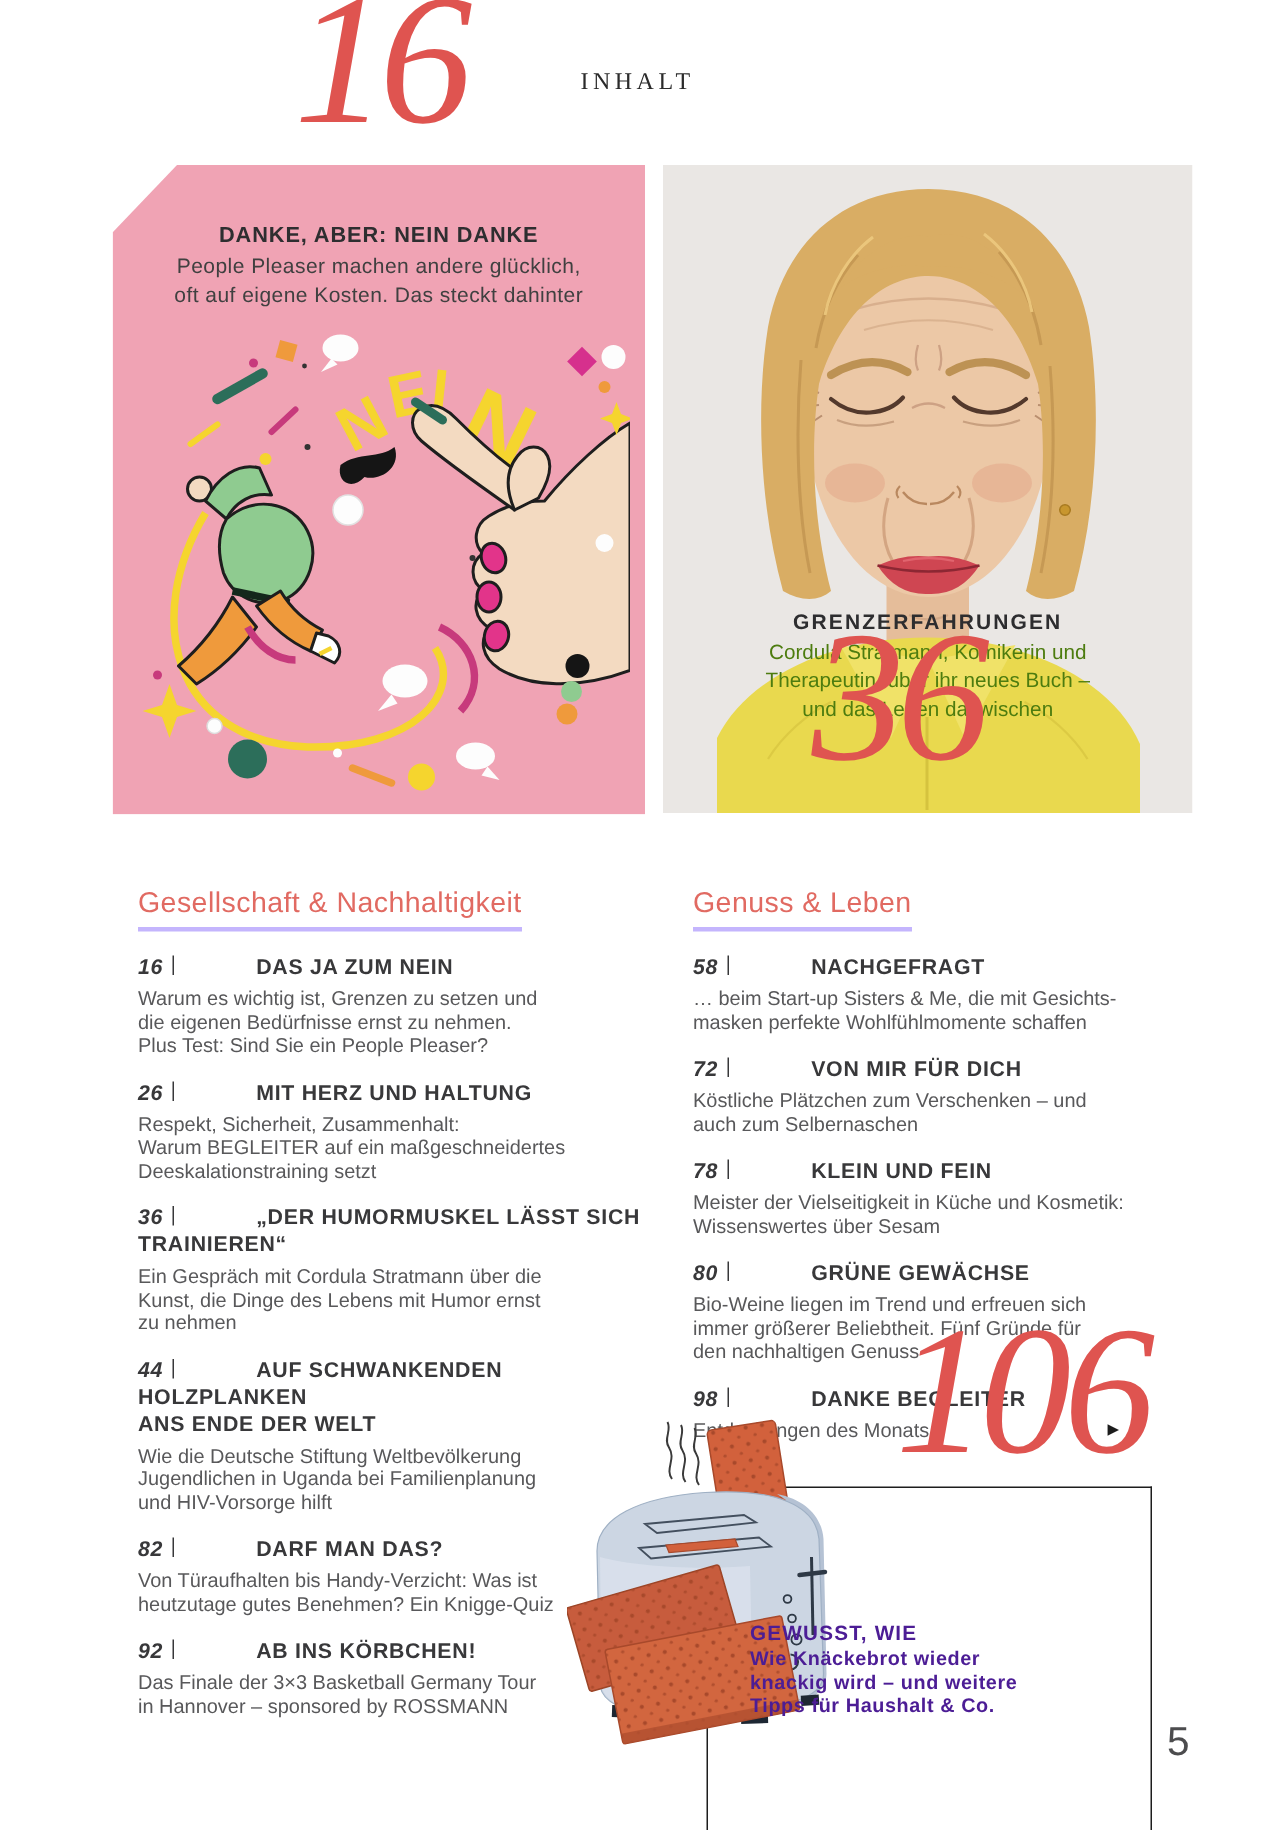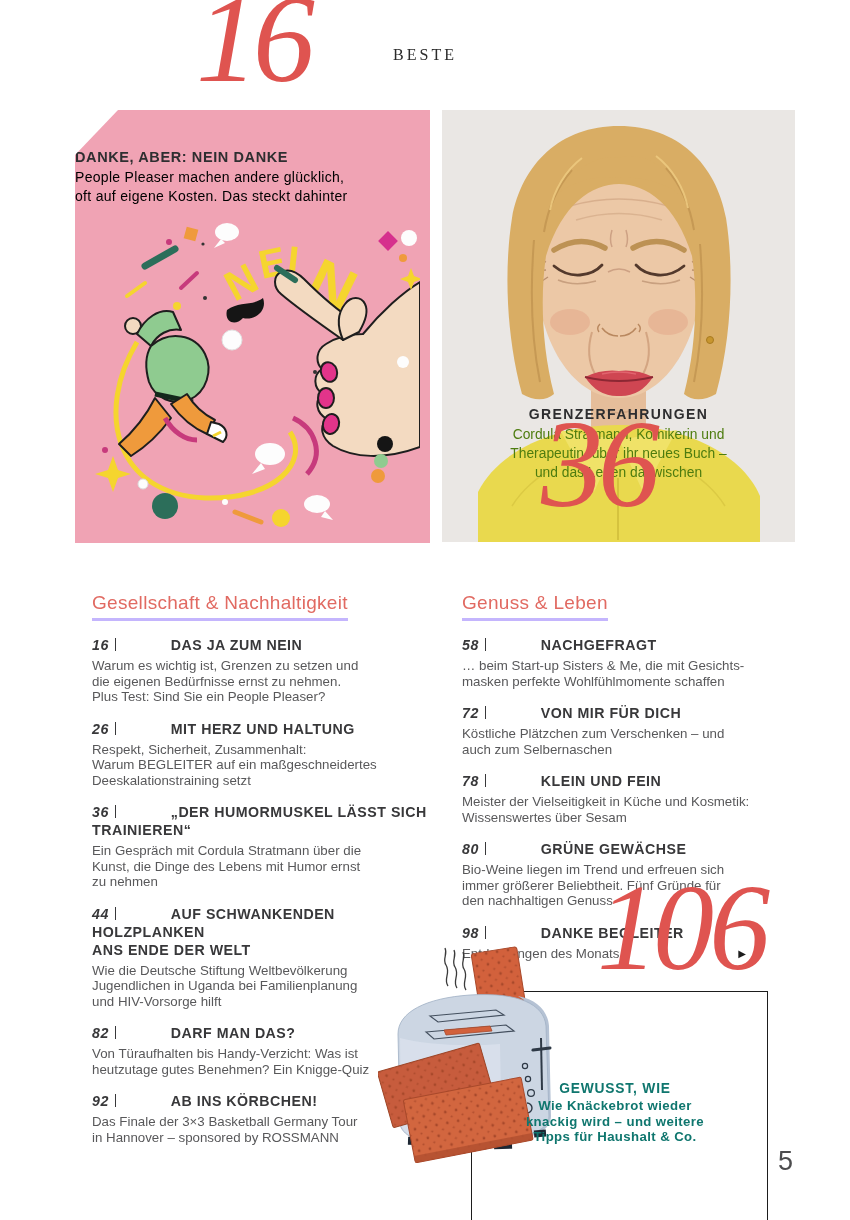--- a/index.html
+++ b/index.html
@@ -12,23 +12,23 @@
 
   .big-num{position:absolute;font-family:"Liberation Serif",serif;font-style:italic;
     color:#df5450;line-height:1;font-weight:400;letter-spacing:-0.04em;z-index:3;}
   #num16{left:196px;top:-22px;font-size:124px;}
   #num36{left:541px;top:403px;font-size:124px;}
   #num106{left:597px;top:867px;font-size:122px;}
 
   
   .pink-card{position:absolute;left:75px;top:110px;width:355px;height:433px;background:#f0a3b4;
     clip-path:polygon(43px 0,100% 0,100% 100%,0 100%,0 45px);z-index:1;}
-  .card-text{position:absolute;top:39px;left:0;width:100%;text-align:left;z-index:2;}
+  .card-text{position:absolute;top:39px;left:0;width:100%;text-align:center;z-index:2;}
   .card-heading{font-size:14.5px;font-weight:bold;letter-spacing:.6px;color:#2e2e30;margin-bottom:3px;}
-  .card-body{font-size:14px;line-height:19px;color:#000000;white-space:pre-line;letter-spacing:.3px;}
+  .card-body{font-size:14px;line-height:19px;color:#404040;white-space:pre-line;letter-spacing:.3px;}
   .card-illustration{position:absolute;left:10px;top:112px;z-index:1;}
 
   
   .photo{position:absolute;left:442px;top:110px;width:353px;height:432px;z-index:1;}
   .photo svg{display:block;}
   .photo-caption{position:absolute;left:0;top:296px;width:100%;text-align:center;z-index:2;color:#2d2d2f;}
   .photo-heading{font-size:14px;font-weight:bold;letter-spacing:1.4px;margin-bottom:3px;}
   .photo-body{font-size:13.8px;line-height:19px;white-space:pre-line;color:#4d7c0f;}
 
   
@@ -45,31 +45,31 @@
   .entry-title .t{white-space:pre-line;padding-left:48px;}
   .entry-body{margin-top:4px;font-size:13.3px;line-height:15.5px;color:#58585a;white-space:pre-line;}
   .entry-arrow{position:absolute;right:52px;bottom:2px;font-size:10px;color:#1c1c1c;}
 
   
   .frame-line{position:absolute;background:#1d1d1d;z-index:1;}
   #frame-top{left:522px;top:991px;width:246px;height:1px;}
   #frame-right{left:767px;top:991px;width:1px;height:229px;}
   #frame-left{left:471px;top:1097px;width:1px;height:123px;}
   .toaster-illustration{position:absolute;left:378px;top:938px;z-index:2;}
-  .gewusst{position:absolute;left:500px;top:1081px;width:230px;text-align:center;z-index:2;color:#0f766e;}
+  .gewusst{position:absolute;left:500px;top:1081px;width:230px;text-align:left;z-index:2;color:#4c1d95;}
   .gewusst-heading{font-size:13.8px;font-weight:bold;letter-spacing:.8px;margin-bottom:2px;}
   .gewusst-body{font-size:13.2px;font-weight:bold;line-height:15.5px;white-space:pre-line;letter-spacing:.4px;}
   .page-number{position:absolute;left:778px;top:1146px;font-size:27px;color:#4c4c4e;z-index:2;}
 </style>
 </head>
 <body>
 
 <div class="page">
 
-  <div class="inhalt-title">BESTE</div>
+  <div class="inhalt-title">INHALT</div>
 
   <div class="big-num" id="num16">16</div>
   <div class="big-num" id="num36">36</div>
   <div class="big-num" id="num106">106</div>
 
   <div class="pink-card">
     <div class="card-text">
       <div class="card-heading">DANKE, ABER: NEIN DANKE</div>
       <div class="card-body">People Pleaser machen andere glücklich,
 oft auf eigene Kosten. Das steckt dahinter</div>

